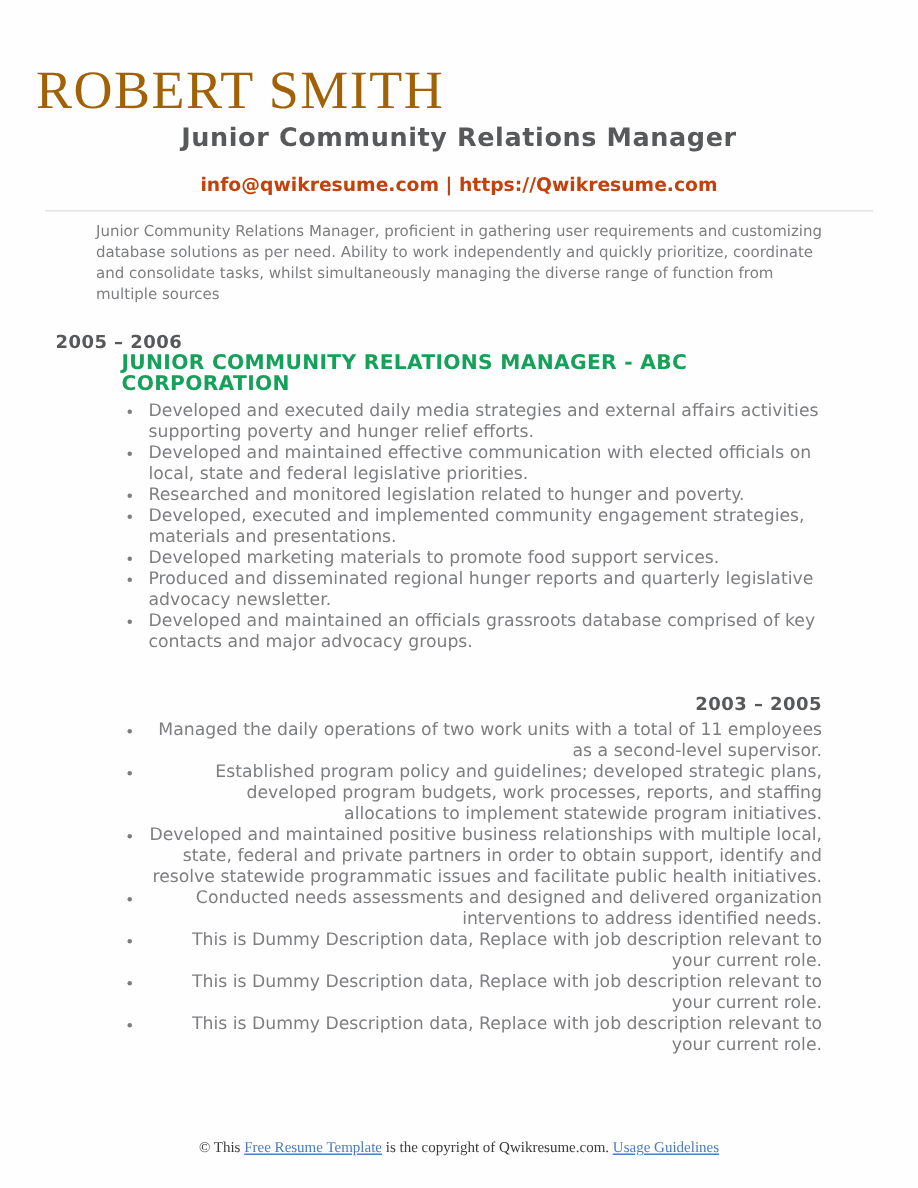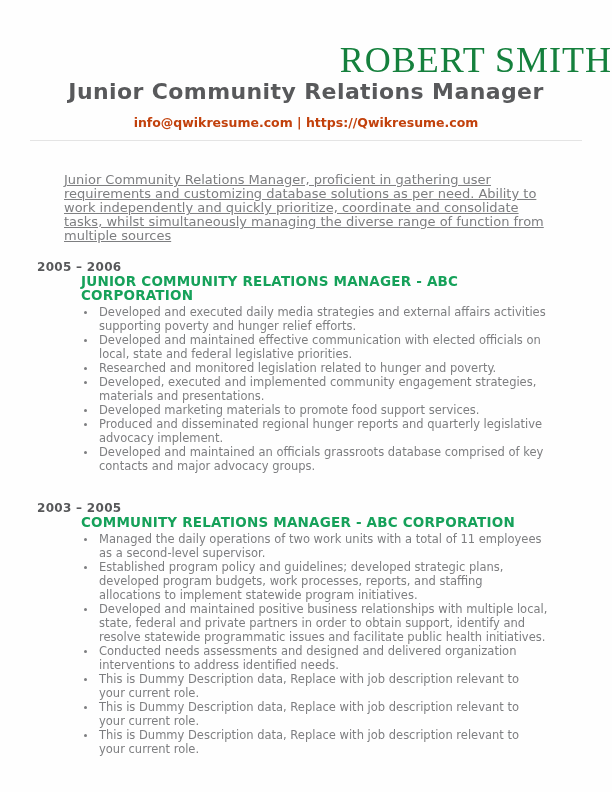--- a/index.html
+++ b/index.html
@@ -7,62 +7,62 @@
     position:relative;
     width:612px; height:792px;
     background:#fefefe;
     font-family:"DejaVu Sans", "Liberation Sans", sans-serif;
     overflow:hidden;
     margin:0 auto;
   }
   
   .name {
     padding-top:40px;
-    text-align:right;
+    text-align:left;
     font-family:"Liberation Serif", "DejaVu Serif", serif;
     font-size:36px;
     line-height:40px;
-    color:#15803d;
+    color:#a16207;
     letter-spacing:1px;
     font-weight:500;
+    padding-left:24px;
   }
   .job-title {
     text-align:center;
-    font-size:22px;
+    font-size:17px;
     line-height:20px;
     font-weight:bold;
     color:#58595b;
     letter-spacing:0.4px;
     margin-top:2px;
   }
   .contact-line {
     text-align:center;
     font-size:12.5px;
     font-weight:bold;
     color:#c2410c;
     margin-top:13px;
   }
   .divider {
     margin:10px 30px 0 30px;
     border-top:1px solid #e4e4e4;
     height:0;
   }
   
   .summary {
-    margin:32px 60px 0 64px;
+    margin:7px 60px 0 64px;
     max-width:492px;
-    font-size:13px;
+    font-size:10px;
     line-height:14px;
     color:#7d7e80;
-    text-decoration:underline;
   }
   
   .section { margin:0 64px 0 37px; }
   .section.first { margin-top:17px; }
-  .section.second { margin-top:28px; }
+  .section.second { margin-top:28px;text-align:right; }
   .dates {
     font-size:12px;
     line-height:14px;
     font-weight:bold;
     color:#57585a;
     letter-spacing:0.3px;
   }
   .sec-heading {
     font-size:13.5px;
     line-height:14px;
@@ -113,33 +113,33 @@
 
   <div class="section first">
     <div class="dates">2005 – 2006</div>
     <div class="sec-heading">JUNIOR COMMUNITY RELATIONS MANAGER - ABC CORPORATION</div>
     <ul class="bullets">
       <li>Developed and executed daily media strategies and external affairs activities supporting poverty and hunger relief efforts.</li>
       <li>Developed and maintained effective communication with elected officials on local, state and federal legislative priorities.</li>
       <li>Researched and monitored legislation related to hunger and poverty.</li>
       <li>Developed, executed and implemented community engagement strategies, materials and presentations.</li>
       <li>Developed marketing materials to promote food support services.</li>
-      <li>Produced and disseminated regional hunger reports and quarterly legislative advocacy implement.</li>
+      <li>Produced and disseminated regional hunger reports and quarterly legislative advocacy newsletter.</li>
       <li>Developed and maintained an officials grassroots database comprised of key contacts and major advocacy groups.</li>
     </ul>
   </div>
 
   <div class="section second">
     <div class="dates">2003 – 2005</div>
-    <div class="sec-heading">COMMUNITY RELATIONS MANAGER - ABC CORPORATION</div>
     <ul class="bullets">
       <li>Managed the daily operations of two work units with a total of 11 employees as a second-level supervisor.</li>
       <li>Established program policy and guidelines; developed strategic plans, developed program budgets, work processes, reports, and staffing allocations to implement statewide program initiatives.</li>
       <li>Developed and maintained positive business relationships with multiple local, state, federal and private partners in order to obtain support, identify and resolve statewide programmatic issues and facilitate public health initiatives.</li>
       <li>Conducted needs assessments and designed and delivered organization interventions to address identified needs.</li>
       <li>This is Dummy Description data, Replace with job description relevant to your current role.</li>
       <li>This is Dummy Description data, Replace with job description relevant to your current role.</li>
       <li>This is Dummy Description data, Replace with job description relevant to your current role.</li>
     </ul>
   </div>
 
+  <div class="footer"><span>© This </span><span class="flink">Free Resume Template</span><span> is the copyright of Qwikresume.com. </span><span class="flink">Usage Guidelines</span></div>
 
 </div>
 
 </body></html>

